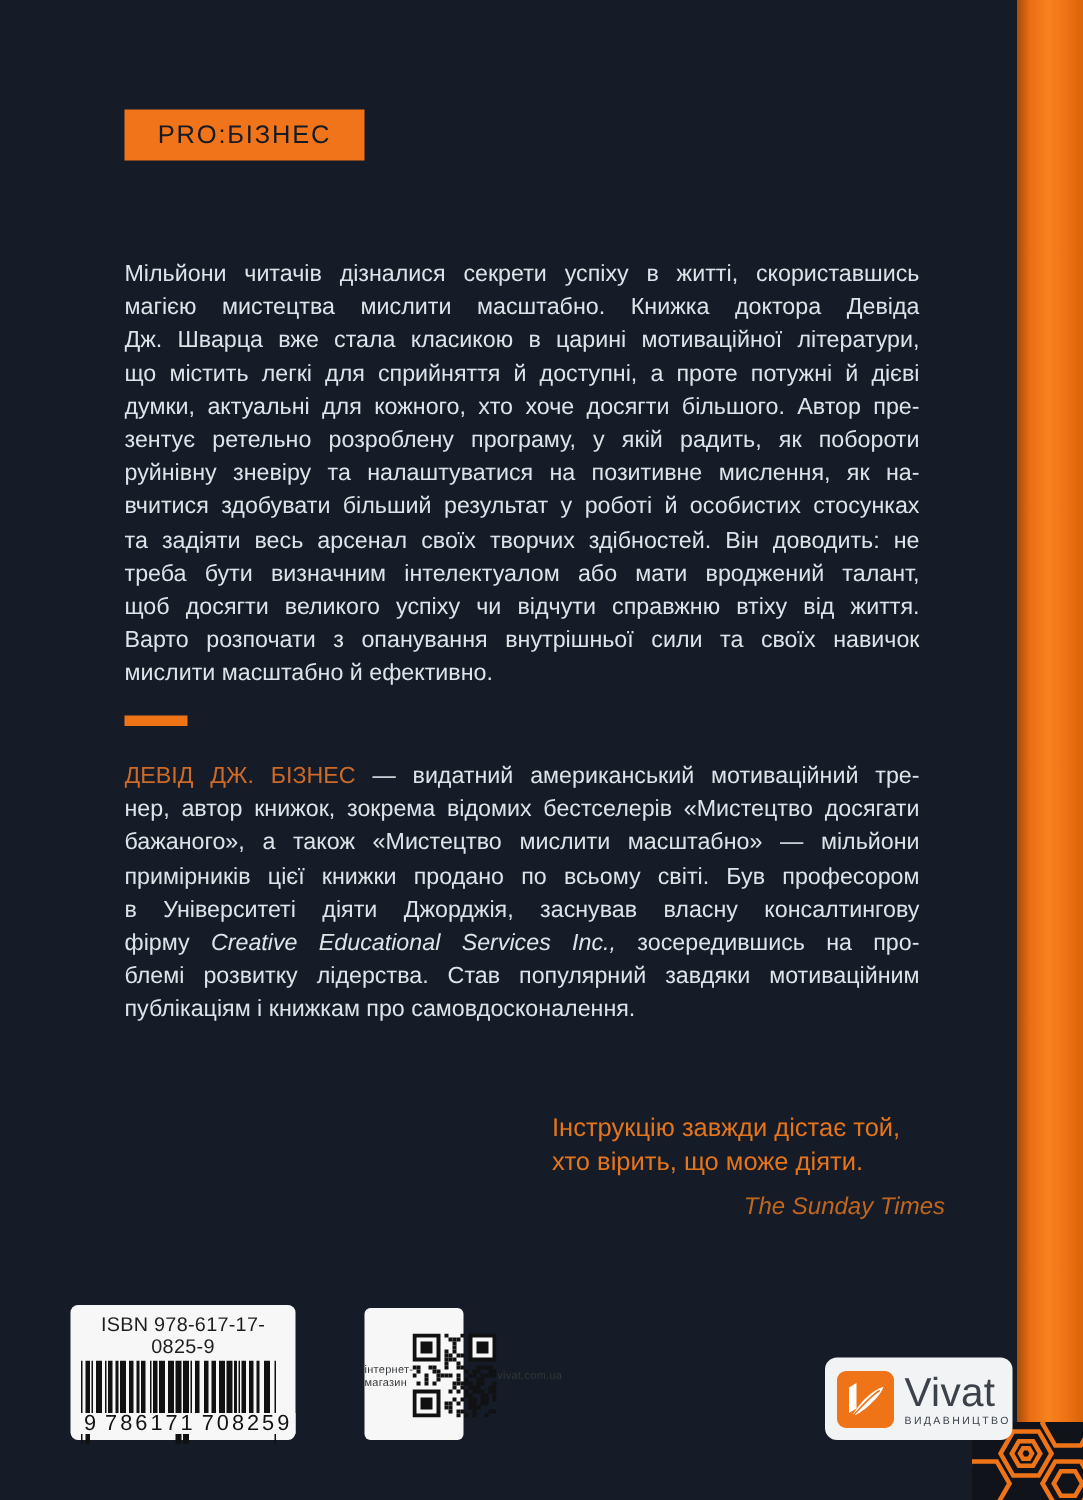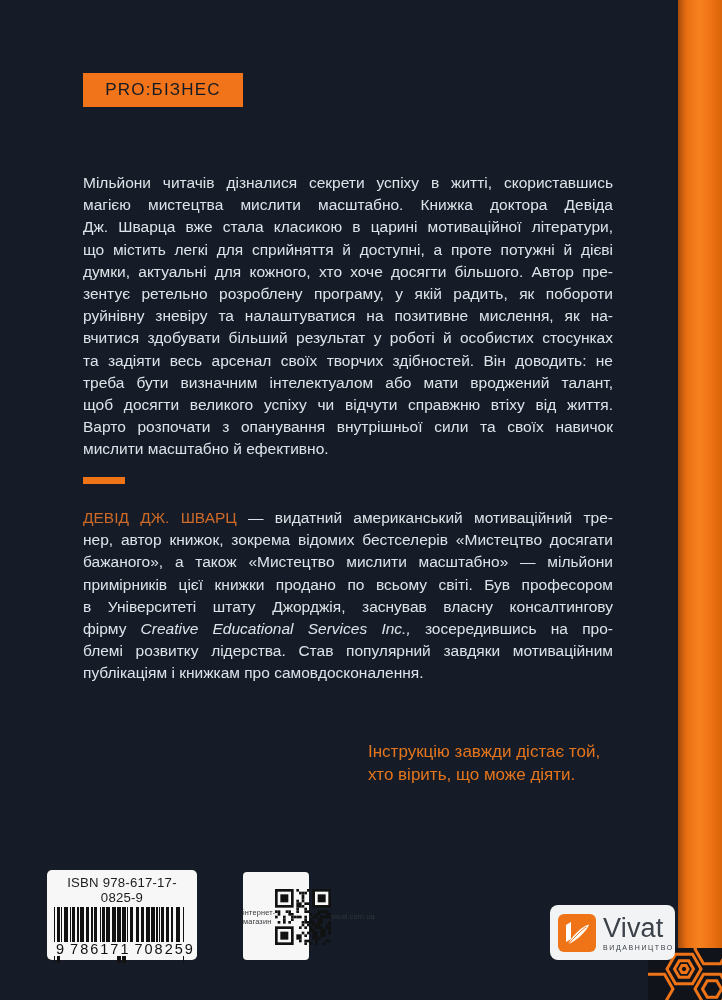--- a/index.html
+++ b/index.html
@@ -91,29 +91,30 @@
 
   <div class="badge">PRO:БІЗНЕС</div>
 
   <div class="textblock blurb">
     <div class="linewrap"><div class="jline">Мільйони читачів дізналися секрети успіху в житті, скориставшись</div><div class="jline">магією мистецтва мислити масштабно. Книжка доктора Девіда</div><div class="jline">Дж. Шварца вже стала класикою в царині мотиваційної літератури,</div><div class="jline">що містить легкі для сприйняття й доступні, а проте потужні й дієві</div><div class="jline">думки, актуальні для кожного, хто хоче досягти більшого. Автор пре-</div><div class="jline">зентує ретельно розроблену програму, у якій радить, як побороти</div><div class="jline">руйнівну зневіру та налаштуватися на позитивне мислення, як на-</div><div class="jline">вчитися здобувати більший результат у роботі й особистих стосунках</div><div class="jline">та задіяти весь арсенал своїх творчих здібностей. Він доводить: не</div><div class="jline">треба бути визначним інтелектуалом або мати вроджений талант,</div><div class="jline">щоб досягти великого успіху чи відчути справжню втіху від життя.</div><div class="jline">Варто розпочати з опанування внутрішньої сили та своїх навичок</div><div class="jline">мислити масштабно й ефективно.</div></div>
   </div>
 
   <div class="divider"></div>
 
   <div class="textblock bio">
-    <div class="jline"><span class="author">ДЕВІД ДЖ. ШВАРЦ</span><span> — видатний американський мотиваційний тре-</span></div>
-    <div class="linewrap"><div class="jline">нер, автор книжок, зокрема відомих бестселерів «Мистецтво досягати</div><div class="jline">бажаного», а також «Мистецтво мислити масштабно» — мільйони</div><div class="jline">примірників цієї книжки продано по всьому світі. Був професором</div><div class="jline">в Університеті штату Джорджія, заснував власну консалтингову</div></div>
+    <div class="jline"><span class="author">ДЕВІД ДЖ. БІЗНЕС</span><span> — видатний американський мотиваційний тре-</span></div>
+    <div class="linewrap"><div class="jline">нер, автор книжок, зокрема відомих бестселерів «Мистецтво досягати</div><div class="jline">бажаного», а також «Мистецтво мислити масштабно» — мільйони</div><div class="jline">примірників цієї книжки продано по всьому світі. Був професором</div><div class="jline">в Університеті діяти Джорджія, заснував власну консалтингову</div></div>
     <div class="jline"><span>фірму </span><span class="italic">Creative Educational Services Inc.,</span><span> зосередившись на про-</span></div>
     <div class="linewrap lastleft"><div class="jline">блемі розвитку лідерства. Став популярний завдяки мотиваційним</div><div class="jline">публікаціям і книжкам про самовдосконалення.</div></div>
   </div>
 
   <div class="quote">
     <div>Інструкцію завжди дістає той,</div>
     <div>хто вірить, що може діяти.</div>
+    <div class="attribution">The Sunday Times</div>
   </div>
 
   <div class="barcode-box">
     <div class="isbn">ISBN 978-617-17-0825-9</div>
     <div class="bars"><svg width="136" height="56" viewBox="0 0 136 56" xmlns="http://www.w3.org/2000/svg">
           <rect x="0" y="0" width="1" height="56" fill="#111111"></rect>
           <rect x="3" y="0" width="3" height="56" fill="#111111"></rect>
           <rect x="7" y="0" width="1" height="42" fill="#111111"></rect>
           <rect x="10" y="0" width="4" height="42" fill="#111111"></rect>
           <rect x="16" y="0" width="1" height="42" fill="#111111"></rect>

